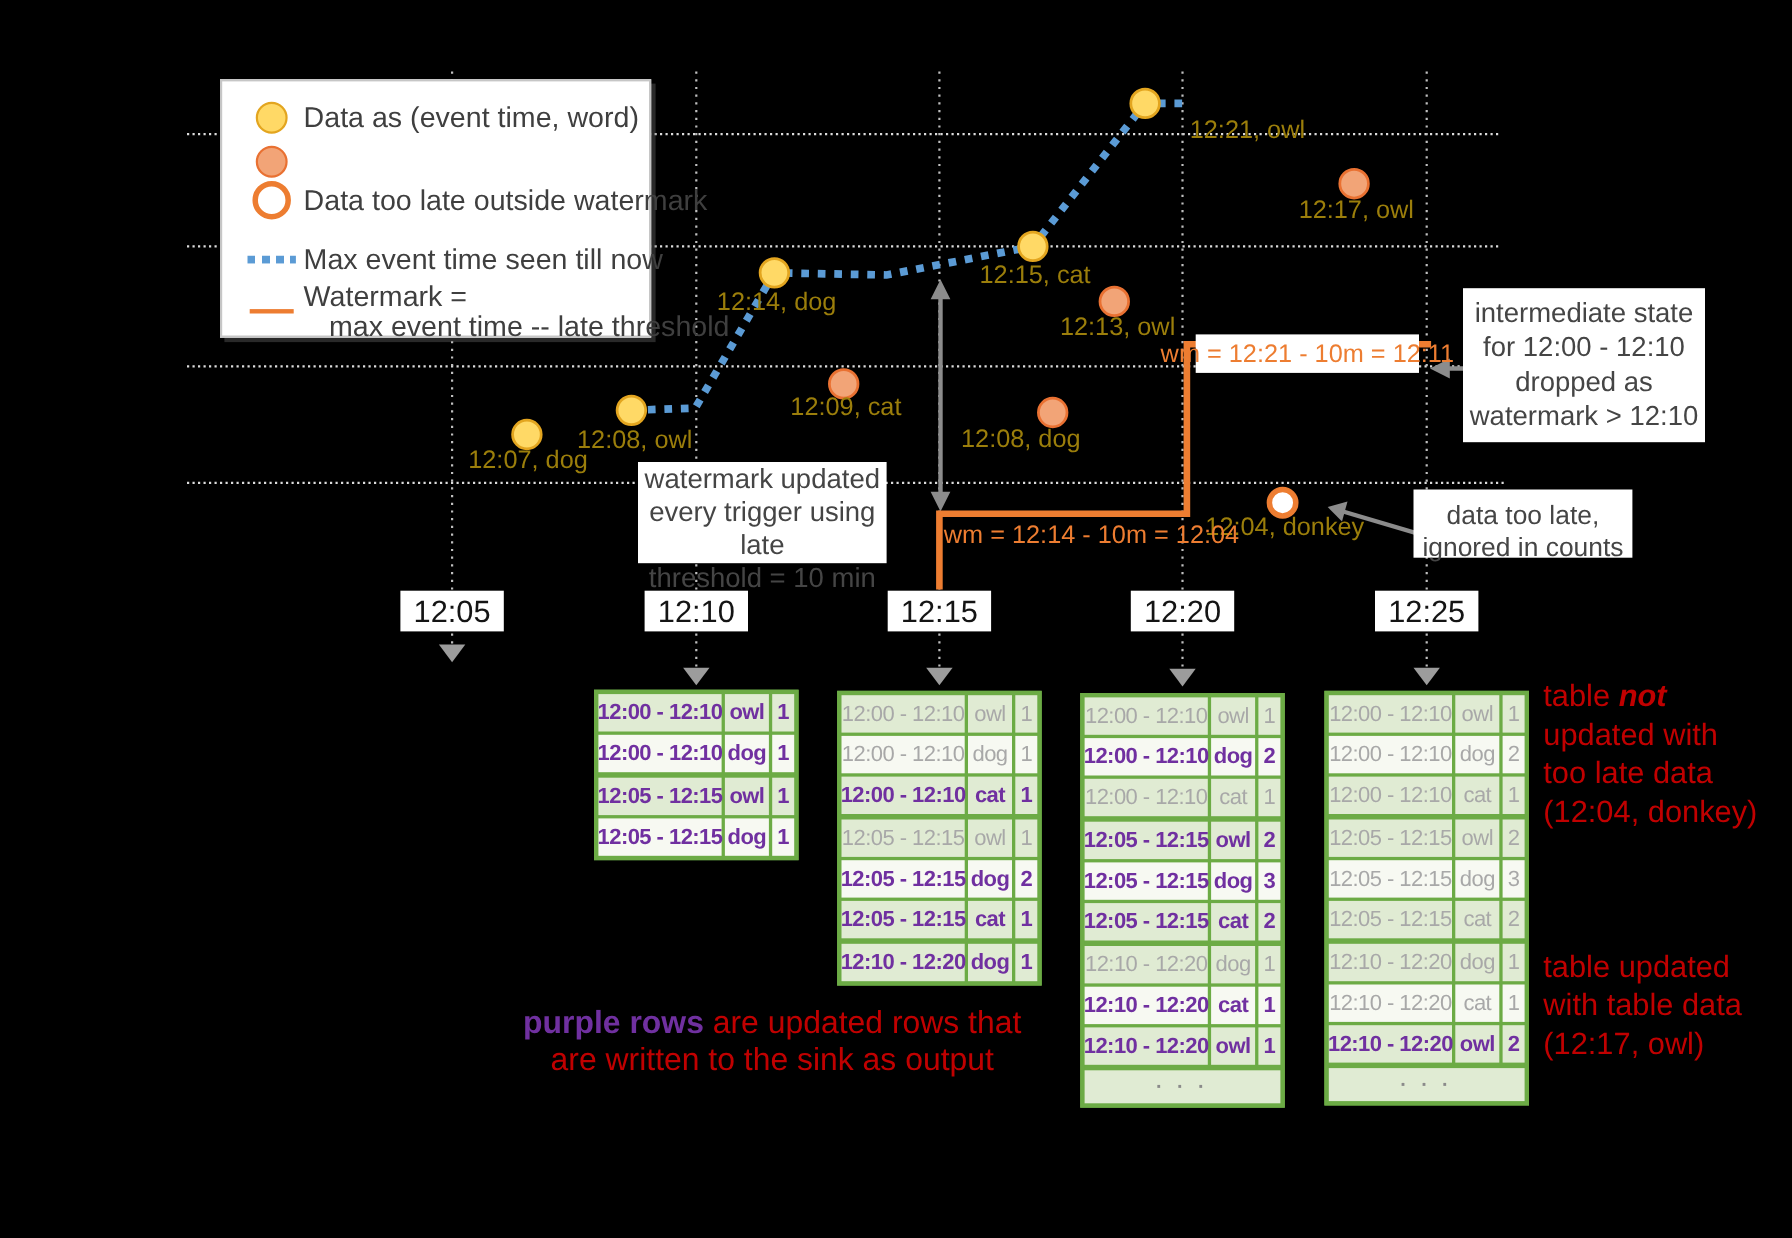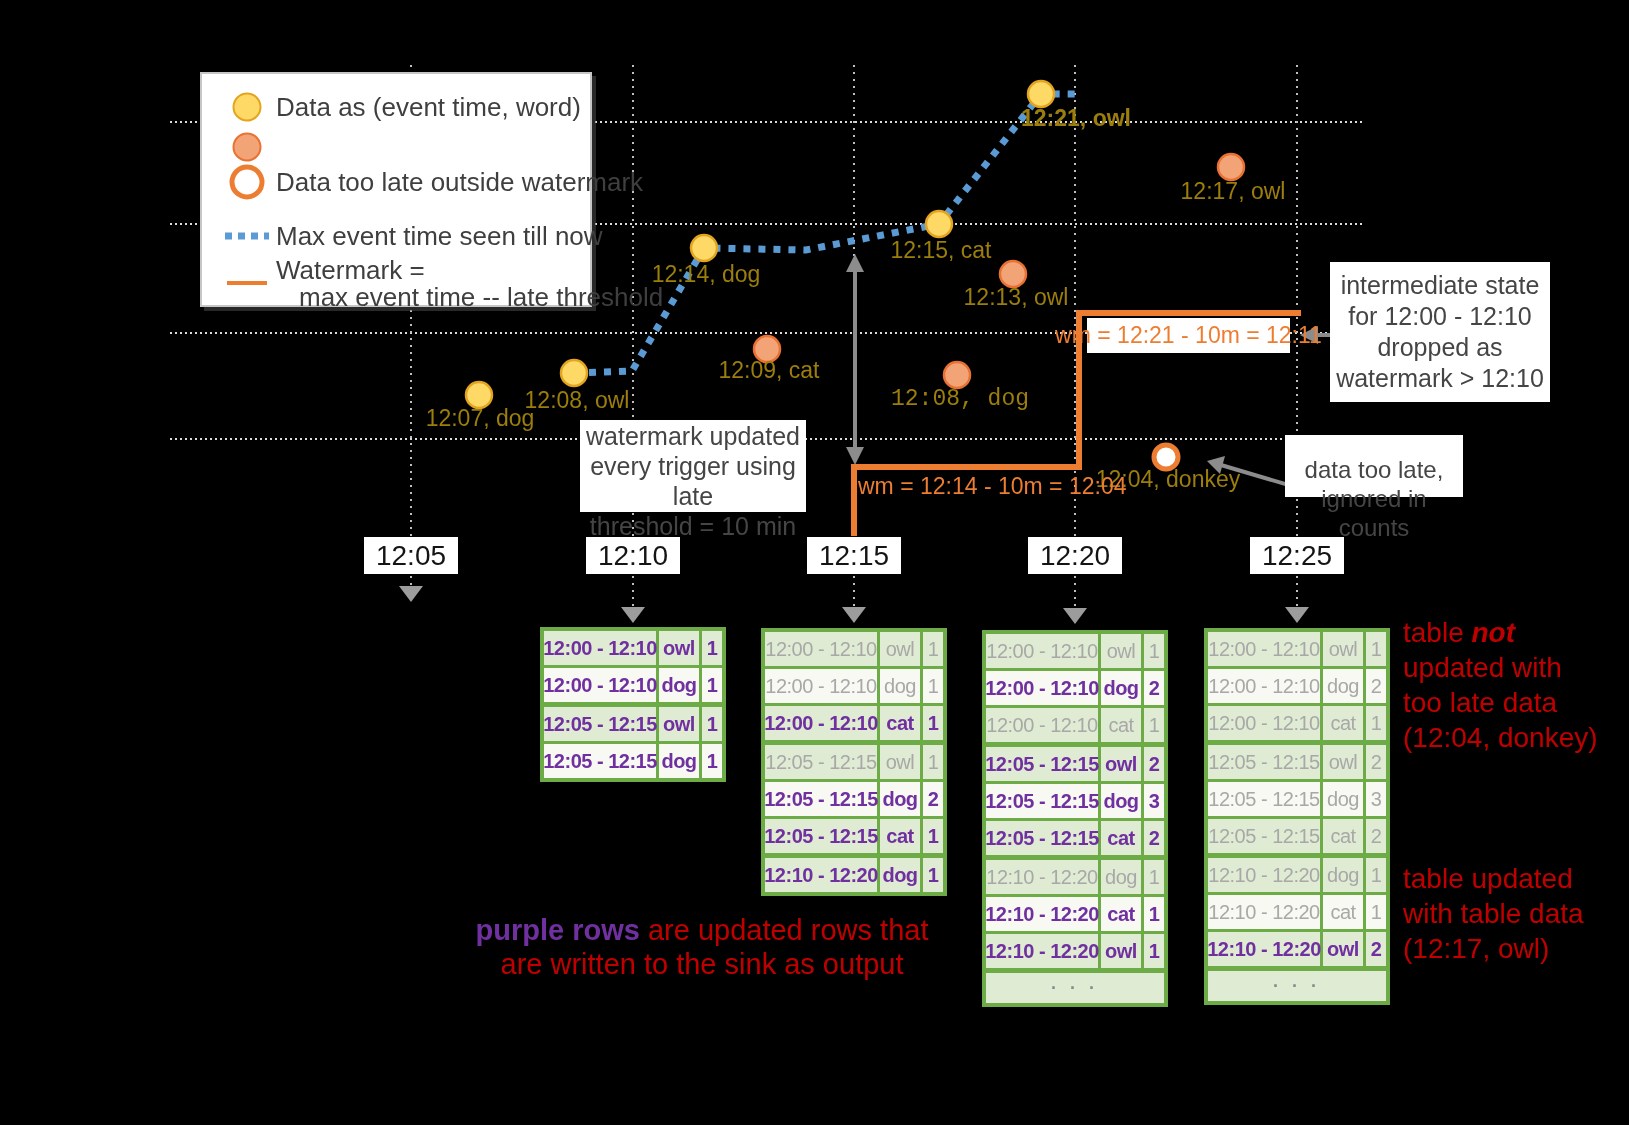--- a/index.html
+++ b/index.html
@@ -129,45 +129,45 @@
     <span class="lg-label" style="left:74px;top:162px">Max event time seen till now</span>
     <span class="lg-label" style="left:74px;top:196px">Watermark =</span>
     <span class="lg-label" style="left:97px;top:223px">max event time -- late threshold</span>
   </div>
 
   <div id="labels-layer">
       <div class="ptlabel" style="left: 480px; top: 408px;">12:07, dog</div>
       <div class="ptlabel" style="left: 577px; top: 390px;">12:08, owl</div>
       <div class="ptlabel" style="left: 706px; top: 264px;">12:14, dog</div>
       <div class="ptlabel" style="left: 941px; top: 240px;">12:15, cat</div>
-      <div class="ptlabel" style="left: 1076px; top: 108px; font-weight: bold;">12:21, owl</div>
+      <div class="ptlabel" style="left: 1134px; top: 108px;">12:21, owl</div>
       <div class="ptlabel" style="left: 769px; top: 360px;">12:09, cat</div>
       <div class="ptlabel" style="left: 1016px; top: 287px;">12:13, owl</div>
-      <div class="ptlabel" style="left: 960px; top: 389px; font-family: Liberation Mono, monospace;">12:08, dog</div>
+      <div class="ptlabel" style="left: 928px; top: 389px;">12:08, dog</div>
       <div class="ptlabel" style="left: 1233px; top: 181px;">12:17, owl</div>
       <div class="ptlabel" style="left: 1168px; top: 469px;">12:04, donkey</div>
     </div>
 
   <div class="wmlabel" id="wm1" style="left:858px;top:463px">wm = 12:14 - 10m = 12:04</div>
-  <div id="wm2box" style="left:1087px;top:308px;width:203px;height:35px">
+  <div id="wm2box" style="left:1087px;top:294px;width:203px;height:35px">
     <span class="wmlabel" style="position:static">wm = 12:21 - 10m = 12:11</span>
   </div>
 
   <div class="whitebox" style="left:580px;top:410px;width:226px;height:92px;font-size:25px;line-height:30px;padding-top:1px">
     <span class="callout-line">watermark updated</span>
     <span class="callout-line">every trigger using late</span>
     <span class="callout-line">threshold = 10 min</span>
   </div>
   <div class="whitebox" style="left:1330px;top:252px;width:220px;height:140px;font-size:25px;line-height:31px;padding-top:8px">
     <span class="callout-line">intermediate state</span>
     <span class="callout-line">for 12:00 - 12:10</span>
     <span class="callout-line">dropped as</span>
     <span class="callout-line">watermark &gt; 12:10</span>
   </div>
-  <div class="whitebox" style="left:1285px;top:425px;width:178px;height:62px;font-size:24px;line-height:29px;padding-top:20px">
+  <div class="whitebox" style="left:1285px;top:435px;width:199px;height:62px;font-size:24px;line-height:29px;padding-top:9px">
     <span class="callout-line">data too late,</span>
     <span class="callout-line">ignored in counts</span>
   </div>
 
   <div class="timebox" style="left:411px;top:527px">12:05</div>
   <div class="timebox" style="left:633px;top:527px">12:10</div>
   <div class="timebox" style="left:854px;top:527px">12:15</div>
   <div class="timebox" style="left:1075px;top:527px">12:20</div>
   <div class="timebox" style="left:1297px;top:527px">12:25</div>
 

